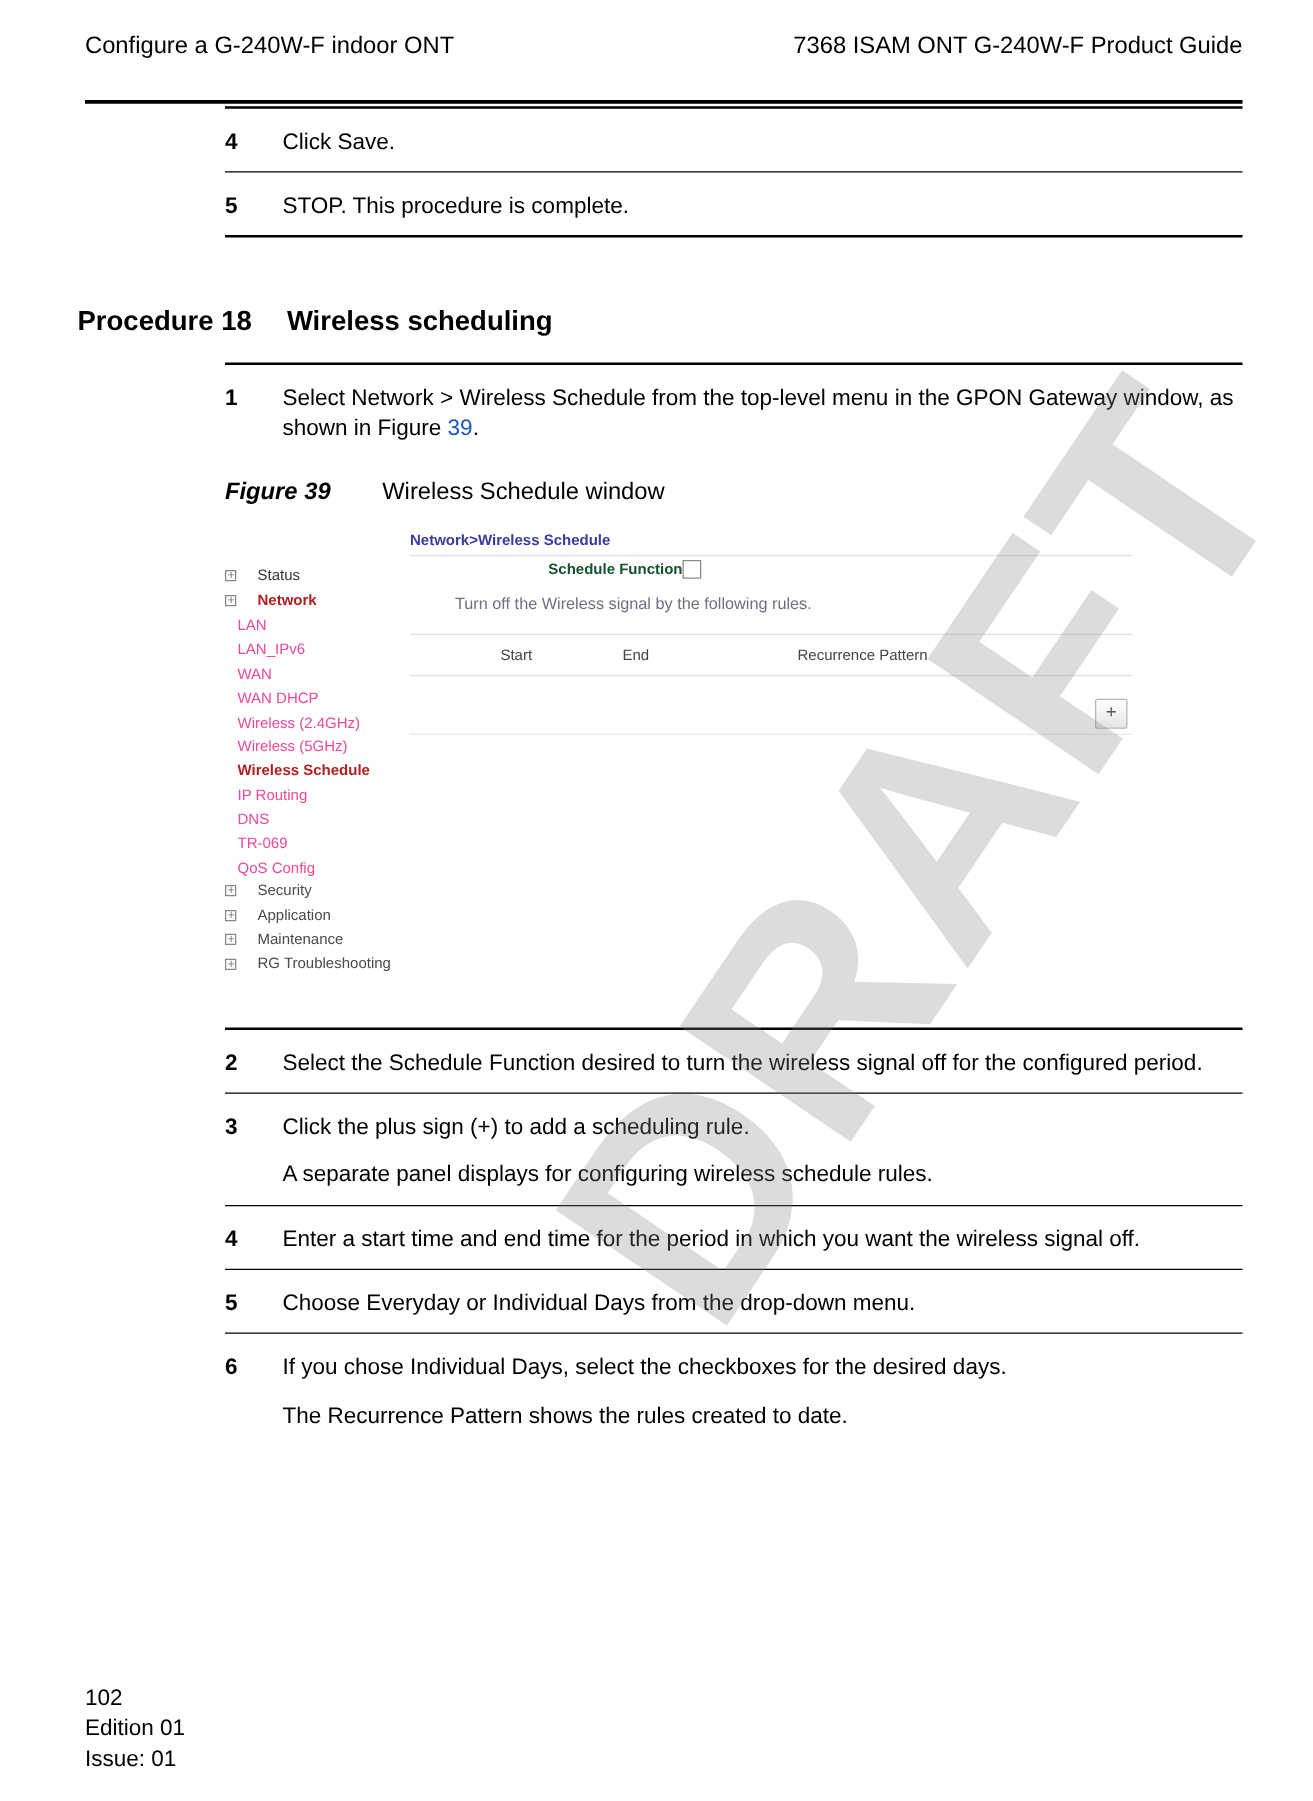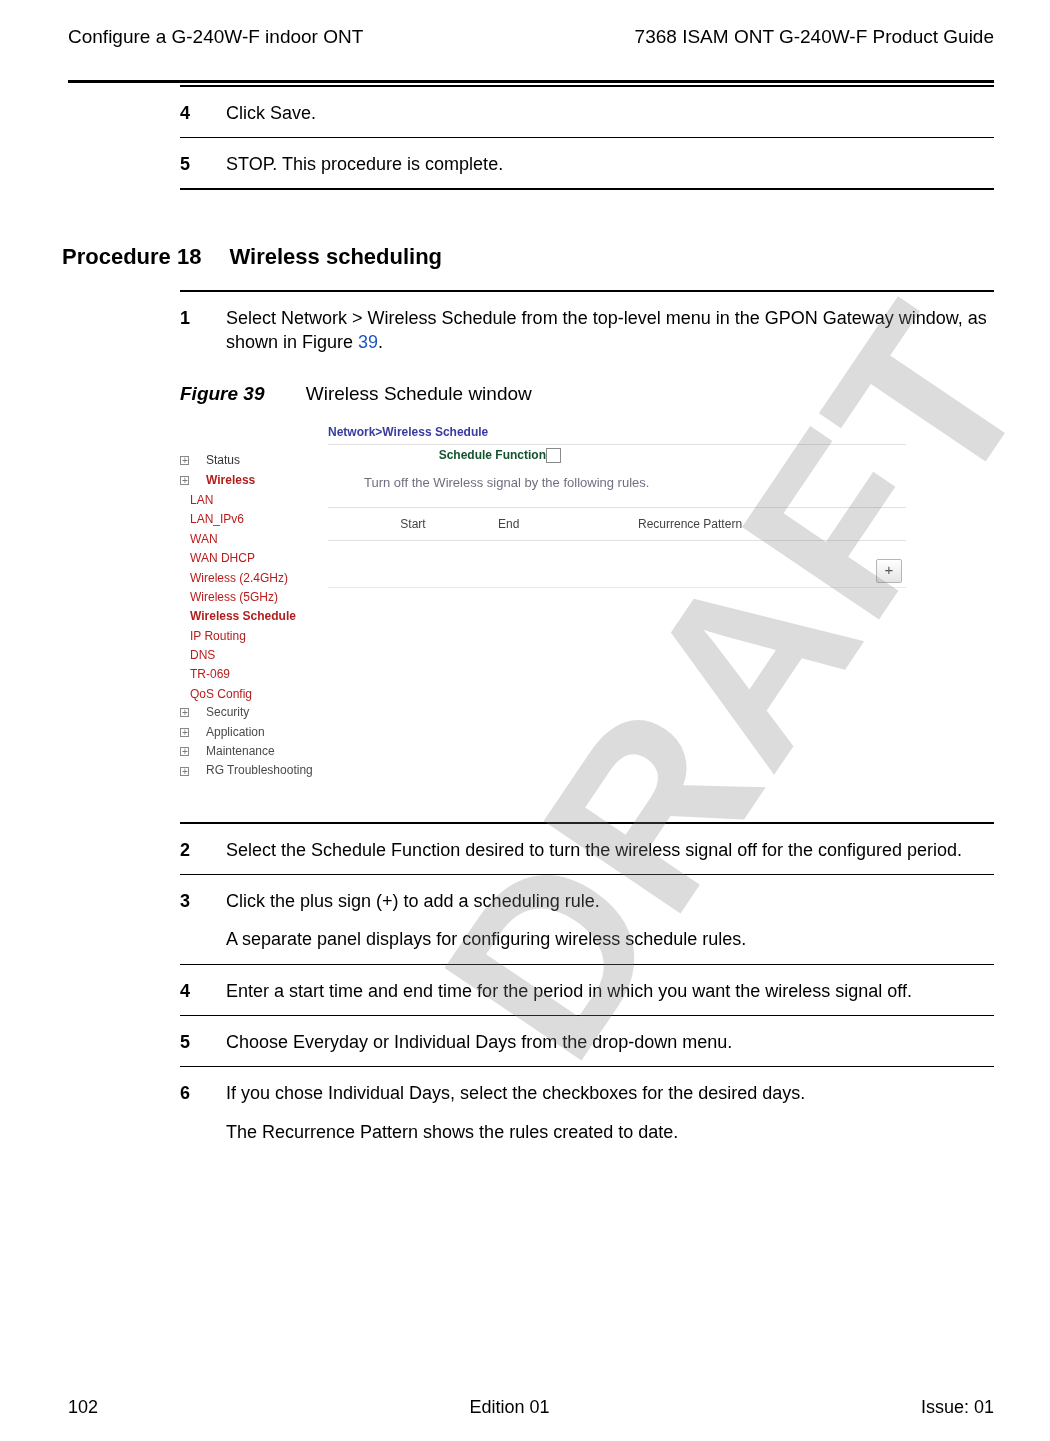--- a/index.html
+++ b/index.html
@@ -110,21 +110,21 @@
     position:absolute;
     top:-3px; left:1px;
     font-size:10px;
     color:#777;
   }
   .sc-nav .lbl-status { color:#333; }
   .sc-nav .lbl-network { color:#b21e1e; font-weight:bold;}
   .sc-nav .sub {
     margin-left: 10px;
     padding: 1px 0;
-    color:#b91c1c;
+    color:#ec4899;
   }
   .sc-nav .sub.sel {
     color:#b21e1e;
     font-weight: bold;
   }
   .sc-main {
     flex: 1;
     font-size: 13px;
     color:#555;
     padding-top: 8px;
@@ -211,20 +211,21 @@
     font-family: Arial, sans-serif;
   }
   .footer {
     position: absolute;
     bottom: 22px;
     left: 68px;
     right: 56px;
     display: flex;
     justify-content: space-between;
     font-size: 18px;
+    flex-direction: column;
   }
 </style>
 </head>
 <body>
 
 <div class="page">
 
   <div class="top-headers">
     <div>Configure a G-240W-F indoor ONT</div>
     <div>7368 ISAM ONT G-240W-F Product Guide</div>
@@ -268,21 +269,21 @@
 
     <div class="screenshot">
       <div class="sc-row">
         <div class="sc-nav">
           <div class="top-item">
               <span class="sq"></span>
               <span class="lbl-status">Status</span>
             </div>
           <div class="top-item">
               <span class="sq"></span>
-              <span class="lbl-network">Wireless</span>
+              <span class="lbl-network">Network</span>
             </div>
           <div class="sub">LAN</div>
           <div class="sub">LAN_IPv6</div>
           <div class="sub">WAN</div>
           <div class="sub">WAN DHCP</div>
           <div class="sub">Wireless (2.4GHz)</div>
           <div class="sub">Wireless (5GHz)</div>
           <div class="sub sel">Wireless Schedule</div>
           <div class="sub">IP Routing</div>
           <div class="sub">DNS</div>

